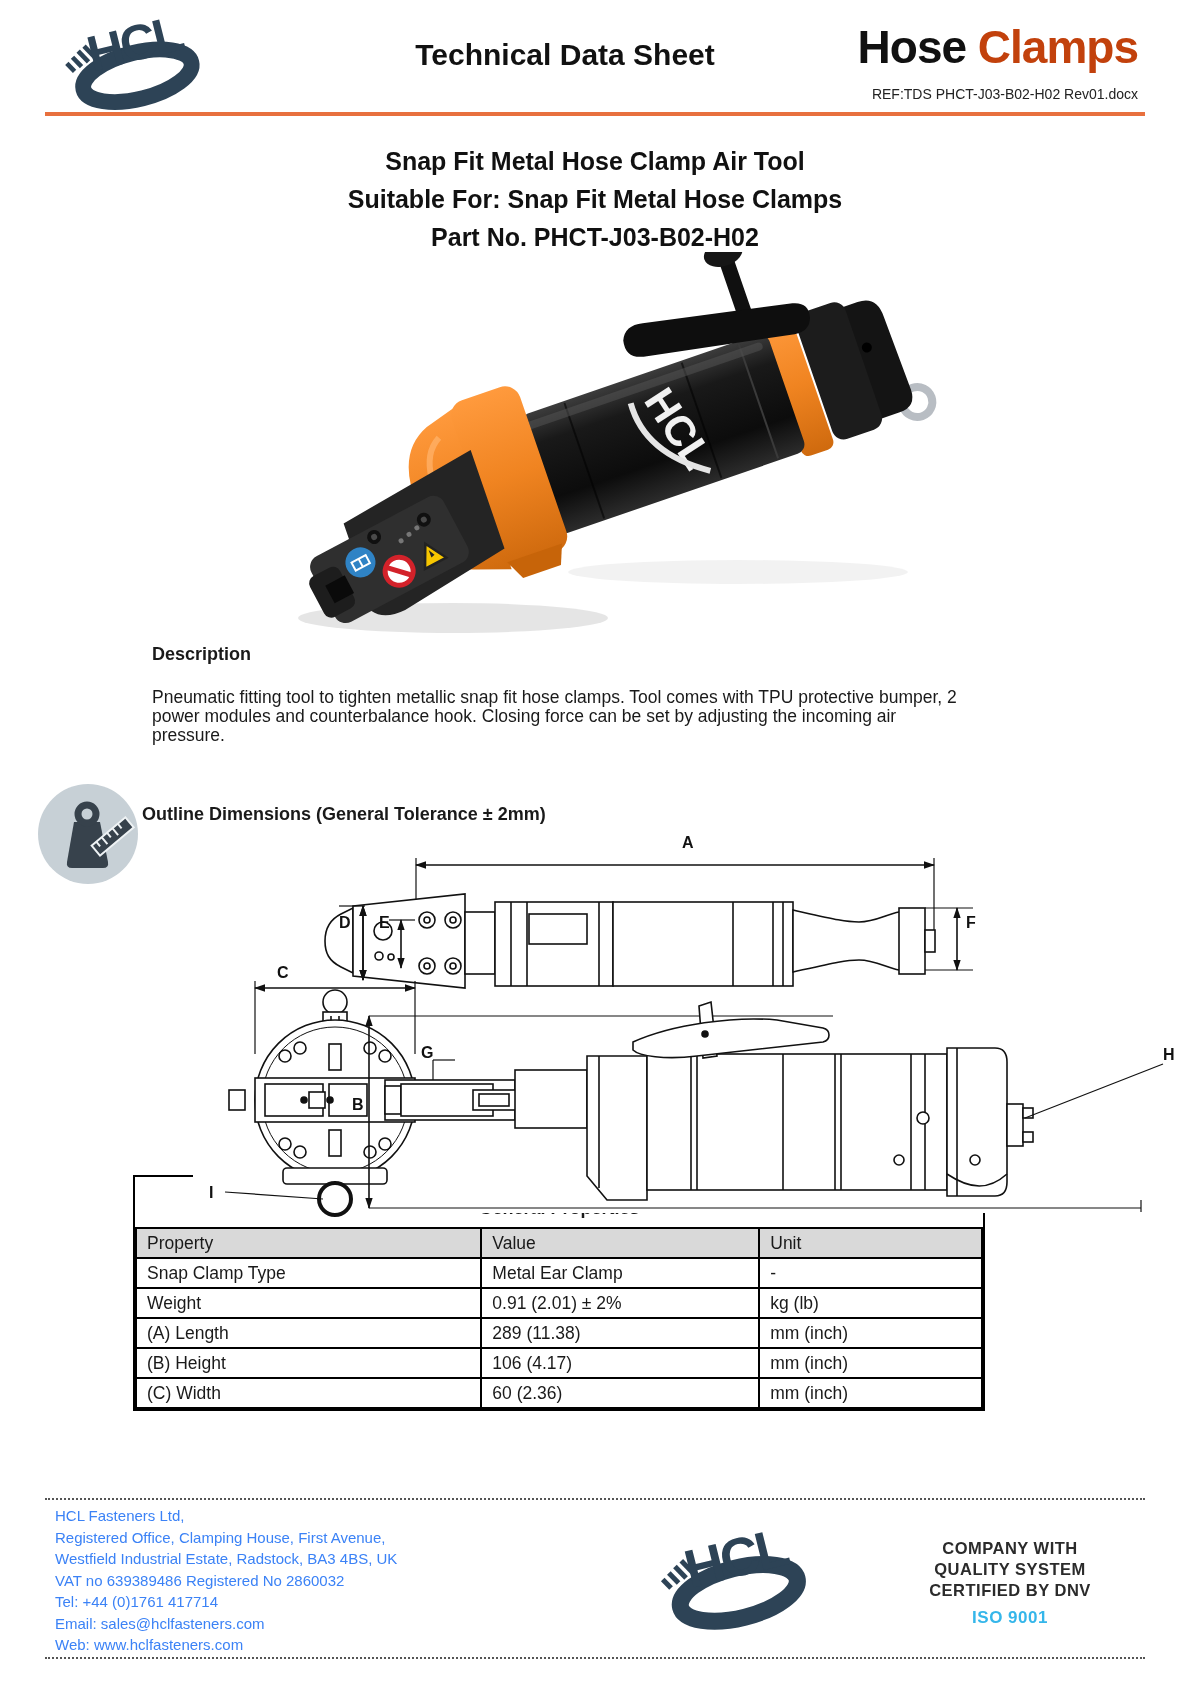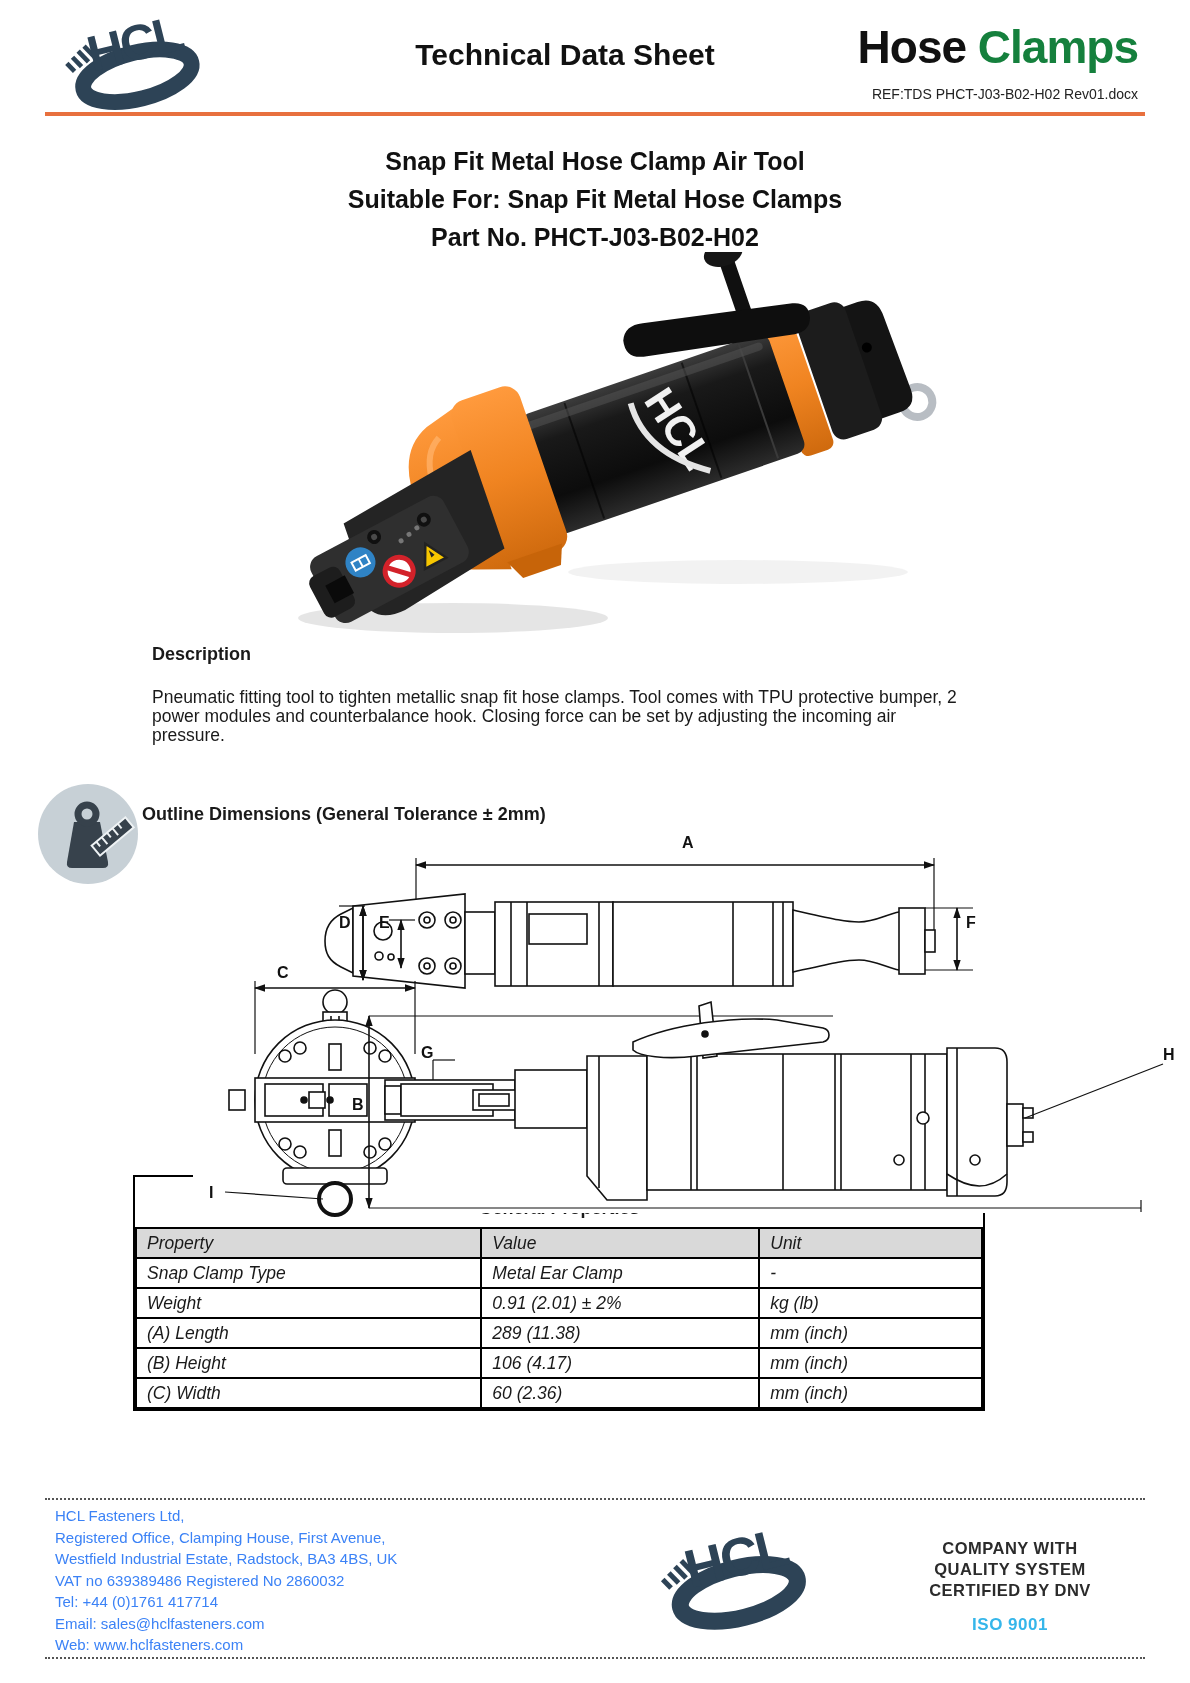--- a/index.html
+++ b/index.html
@@ -6,21 +6,21 @@
   .page{position:relative;width:1190px;height:1683px;background:#fff;overflow:hidden;
         font-family:"Liberation Sans",sans-serif;color:#1a1a1a;}
 
   
   .logo-svg{position:absolute;left:52px;top:10px;}
   .doc-title{position:absolute;left:0;right:60px;top:38px;text-align:center;
              font-size:30px;font-weight:bold;color:#111;}
   .brand{position:absolute;right:52px;top:20px;font-size:46px;font-weight:bold;
          letter-spacing:-1px;white-space:nowrap;}
   .brand .hose{color:#111;margin-top:34px;}
-  .brand .clamps{color:#15803d;}
+  .brand .clamps{color:#c2410c;}
   .ref-line{position:absolute;right:52px;top:86px;font-size:14px;color:#222;margin-left:48px;}
   .orange-rule{position:absolute;left:45px;right:45px;top:112px;height:4px;background:#E8703E;}
 
   
   .title-block{position:absolute;left:0;right:0;top:142px;text-align:center;
                font-size:25px;font-weight:bold;line-height:38px;color:#111;}
 
   
   .photo{position:absolute;left:238px;top:252px;}
 
@@ -36,32 +36,32 @@
   .drawings svg{position:absolute;left:0;top:0;}
   .dim-label{position:absolute;font-size:16px;font-weight:bold;color:#111;}
 
   
   .props-table{position:absolute;left:133px;top:1175px;width:848px;border:2px solid #000;z-index:1;background:#fff;}
   .tbl-title-wrap{height:50px;display:flex;align-items:flex-end;justify-content:center;}
   .tbl-title-clip{height:15px;overflow:hidden;margin-bottom:7px;}
   .tbl-title-clip span{display:block;font-weight:bold;font-size:18px;line-height:24px;margin-top:-9px;}
   .ptable{width:100%;border-collapse:collapse;table-layout:fixed;}
   .ptable th,.ptable td{border:2px solid #000;font-size:17.5px;text-align:left;
-                        padding:2px 0 2px 10px;height:24px;font-weight:normal;font-style:italic;}
+                        padding:2px 0 2px 10px;height:24px;font-weight:normal;}
   .ptable th{background:#D9D9D9;}
   .col1{width:338px;} .col2{width:272px;} .col3{width:218px;}
 
   
   .foot-line-top{position:absolute;left:45px;right:45px;top:1498px;border-top:2px dotted #555;}
   .foot-line-bot{position:absolute;left:45px;right:45px;top:1657px;border-top:2px dotted #555;}
   .address{position:absolute;left:55px;top:1505px;font-size:15px;line-height:21.5px;color:#3b82f6;}
   .foot-logo{position:absolute;left:648px;top:1516px;}
   .cert{position:absolute;left:905px;top:1538px;width:210px;text-align:center;
         font-size:16.5px;line-height:21px;color:#2b2b2b;font-weight:bold;letter-spacing:.5px;}
-  .cert .iso{margin-top:13px;color:#35b6ea;font-size:17px;}
+  .cert .iso{margin-top:6px;color:#35b6ea;font-size:17px;}
 </style>
 </head>
 <body>
 
 <div class="page">
 
   <svg class="logo-svg" width="160" height="102" viewBox="0 0 170 110">
     <g transform="rotate(-14 85 60)">
       <ellipse cx="88" cy="72" rx="60" ry="25" fill="none" stroke="#2d4356" stroke-width="17"></ellipse>
       <g fill="#2d4356">

